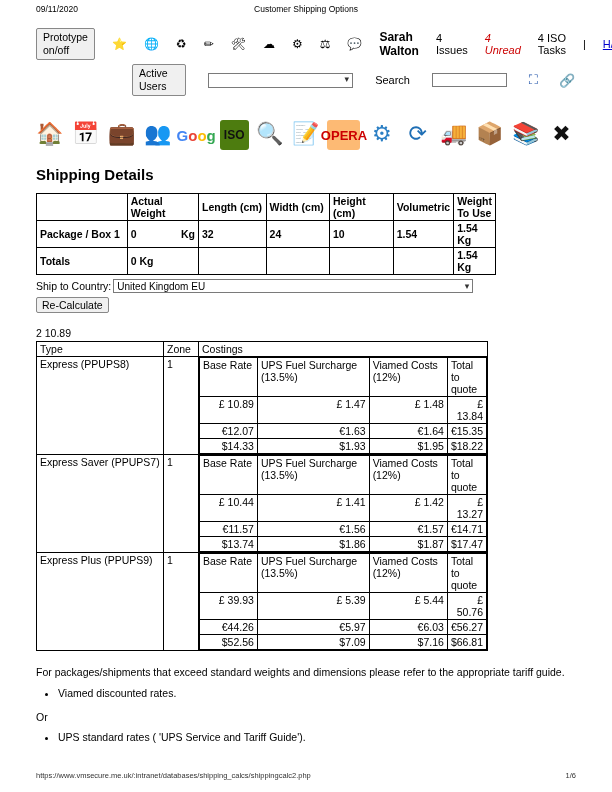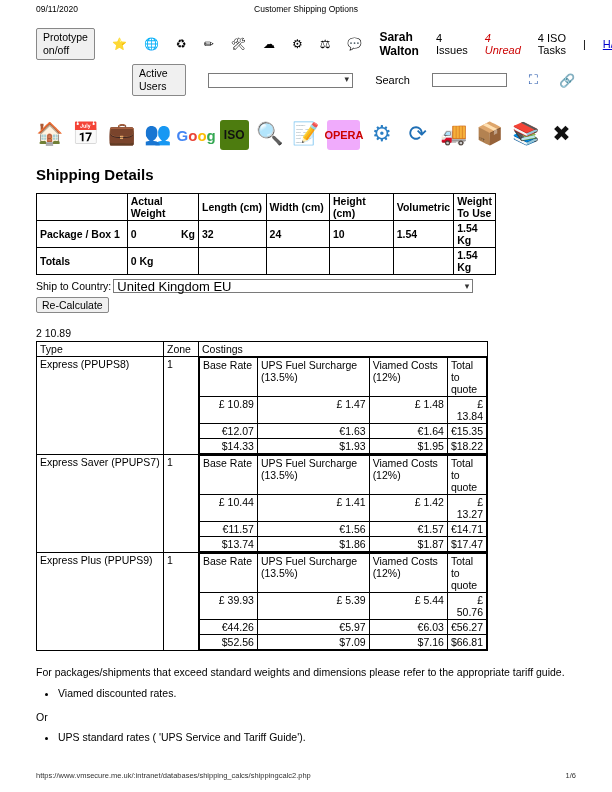--- a/index.html
+++ b/index.html
@@ -54,21 +54,21 @@
   
   table{border-collapse:collapse;font-size:10.5px;}
   .t1{width:460px;margin-top:2px;}
   .t1 td,.t1 th{border:1px solid #000;padding:1px 3px;height:14px;font-weight:bold;text-align:left;}
   .t1 .rt{text-align:right;}
 
   .shipline{margin-top:4px;display:flex;align-items:center;gap:0;}
   .shipline .lbl{font-size:10.5px;}
   .ctrysel{
     width:360px;height:14px;border:1px solid #7a7a7a;background:#fff;
-    font-size:13px;box-sizing:border-box;position:relative;padding-left:3px;line-height:13px;margin-left:2px;
+    font-size:10px;box-sizing:border-box;position:relative;padding-left:3px;line-height:13px;margin-left:2px;
   }
   .ctrysel:after{content:"\25BE";position:absolute;right:3px;top:0;font-size:9px;color:#333;}
   .recalc{margin-top:4px;display:inline-block;background:#f0f0f0;border:1px solid #888;border-radius:2px;padding:1px 5px;font-size:10.5px;}
 
   .numline{margin-top:14px;font-size:10.5px;}
 
   .t2{width:452px;margin-top:2px;}
   .t2 td{border:1px solid #000;padding:1px 3px;vertical-align:top;font-size:10.5px;}
   .t2 .hdrow td{font-weight:normal;}
   .inner{border-collapse:collapse;width:100%;}
@@ -125,21 +125,21 @@
 
   <div class="icons">
     <span class="i" style="color:#d33a2c">🏠</span>
     <span class="i" style="color:#2a6db5">📅</span>
     <span class="i" style="color:#a05a12">💼</span>
     <span class="i" style="color:#3b6ea5">👥</span>
     <span class="ibox" style="background:#fff;color:#4285f4;font-size:15px;border:0;">G<span style="color:#ea4335">o</span><span style="color:#fbbc05">o</span><span style="color:#34a853">g</span></span>
     <span class="ibox" style="background:#4d7c0f;color:#111;font-size:12px;">ISO</span>
     <span class="i" style="color:#6b6b6b">🔍</span>
     <span class="i" style="color:#c9a227">📝</span>
-    <span class="ibox" style="background:#f0abfc;color:#cc0000;font-size:11px;">OPERA</span>
+    <span class="ibox" style="background:#fdba74;color:#cc0000;font-size:13px;">OPERA</span>
     <span class="i" style="color:#2b7fc4">⚙</span>
     <span class="i" style="color:#1f6fb5">⟳</span>
     <span class="i" style="color:#2a8ac0">🚚</span>
     <span class="i" style="color:#b07a38">📦</span>
     <span class="i" style="color:#2e8b57">📚</span>
     <span class="i" style="color:#111">✖</span>
   </div>
 
   <h1 class="sd">Shipping Details</h1>
 

